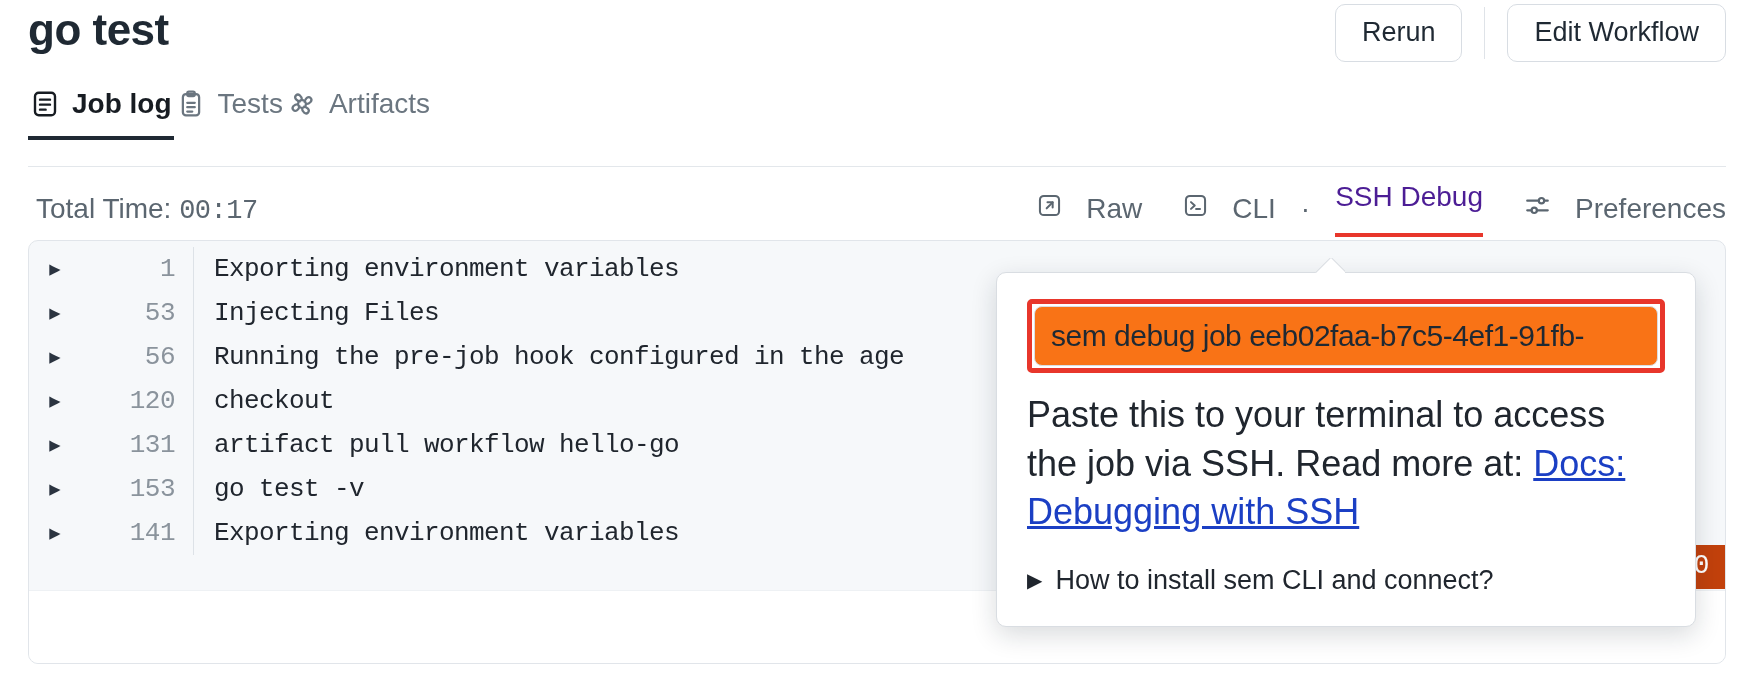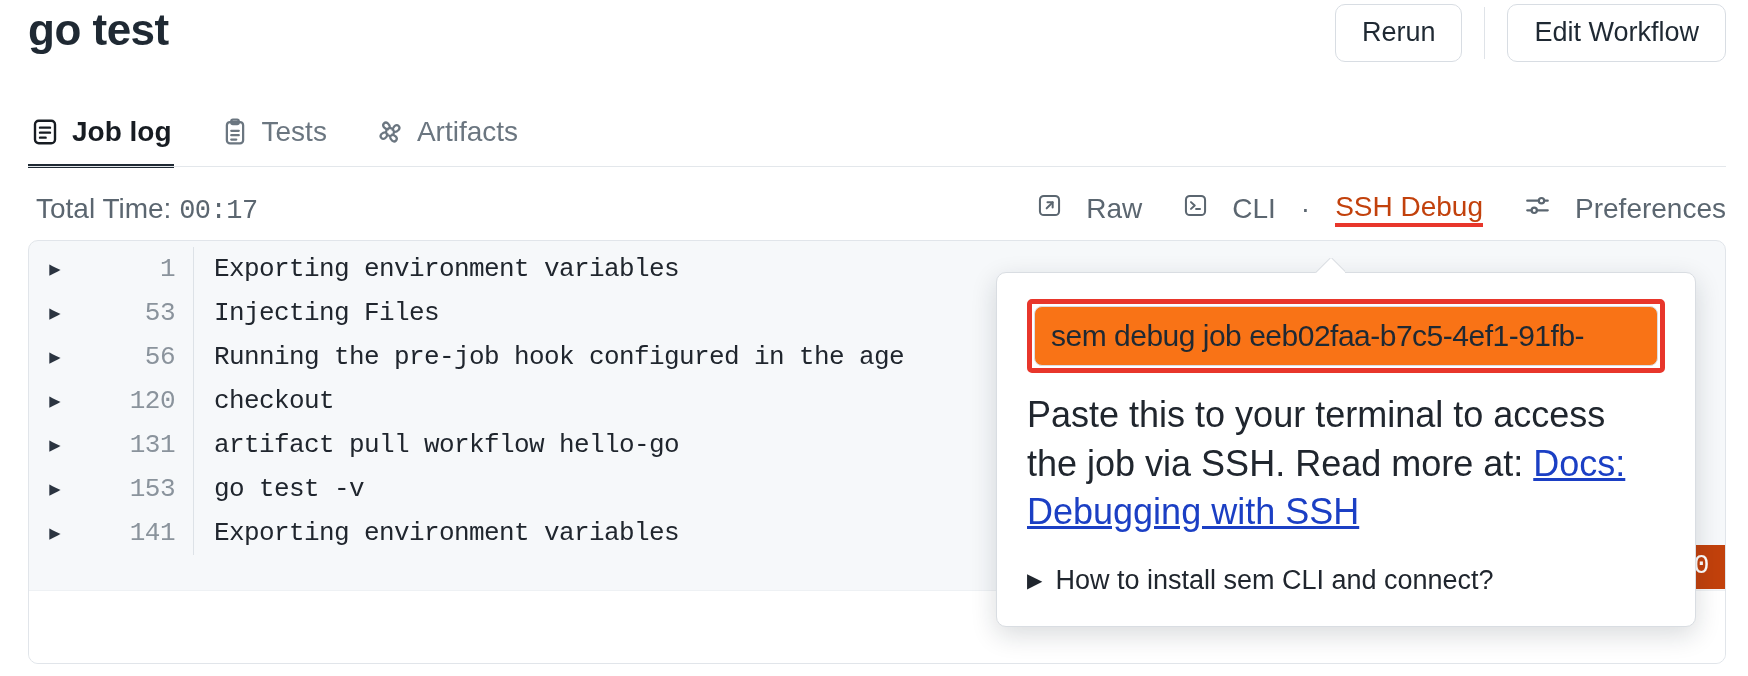--- a/index.html
+++ b/index.html
@@ -56,24 +56,23 @@
     width: 1px;
     height: 52px;
     background: #dfe3e8;
     margin: 0 22px;
   }
 
   
   .tabs {
     position: absolute;
     left: 28px;
-    top: 112px;
+    top: 84px;
     display: flex;
     align-items: flex-start;
-    gap: 44px;
   }
   .tab {
     display: flex;
     align-items: center;
     gap: 12px;
     padding: 4px 2px 16px 2px;
     font-size: 28px;
     color: #6b7680;
     cursor: pointer;
     border-bottom: 4px solid transparent;
@@ -124,23 +123,23 @@
   .tool-link {
     display: flex;
     align-items: center;
     gap: 23px;
     font-size: 28px;
     color: #5b6670;
     cursor: pointer;
     white-space: nowrap;
   }
   .ssh-underlined {
-    color: #c2410c;
+    color: #4c1d95;
     border-bottom: 4px solid #e8362b;
-    padding-bottom: 0;
+    padding-bottom: 20px;
     cursor: pointer;
   }
   .dot-sep { padding: 0 2px; }
 
   
   .log-panel {
     position: absolute;
     left: 28px;
     right: 22px;
     top: 240px;

